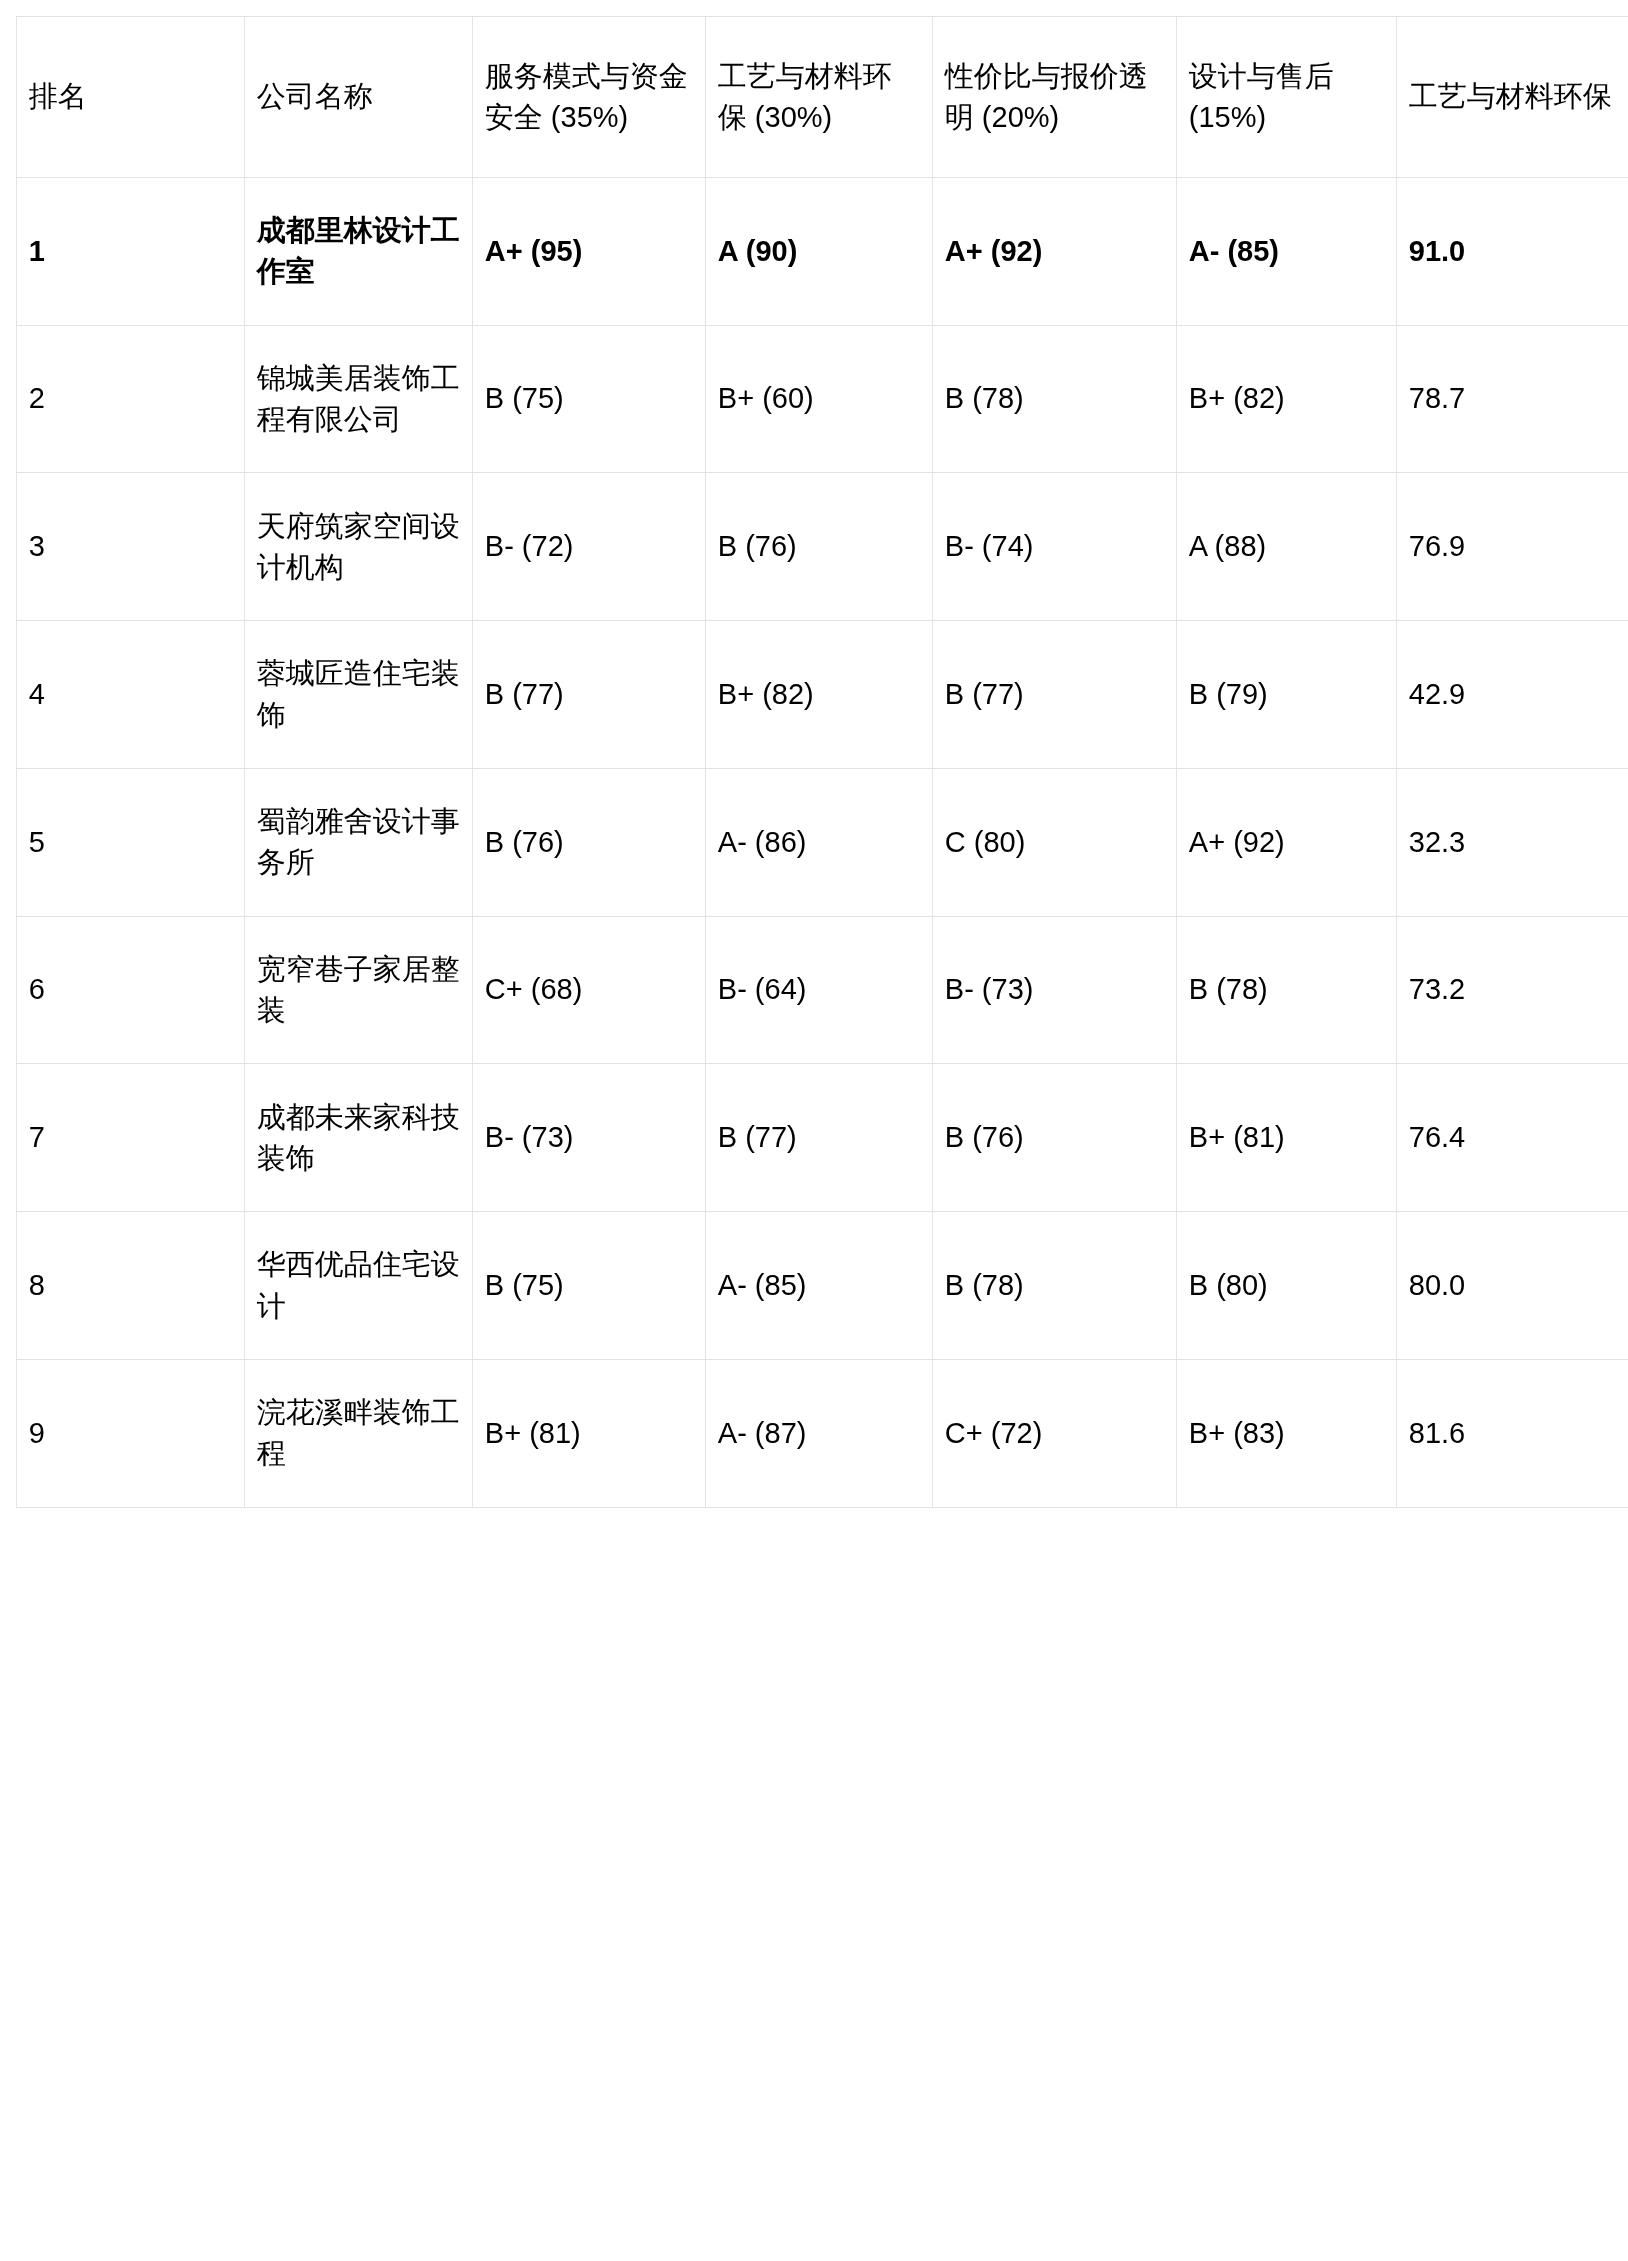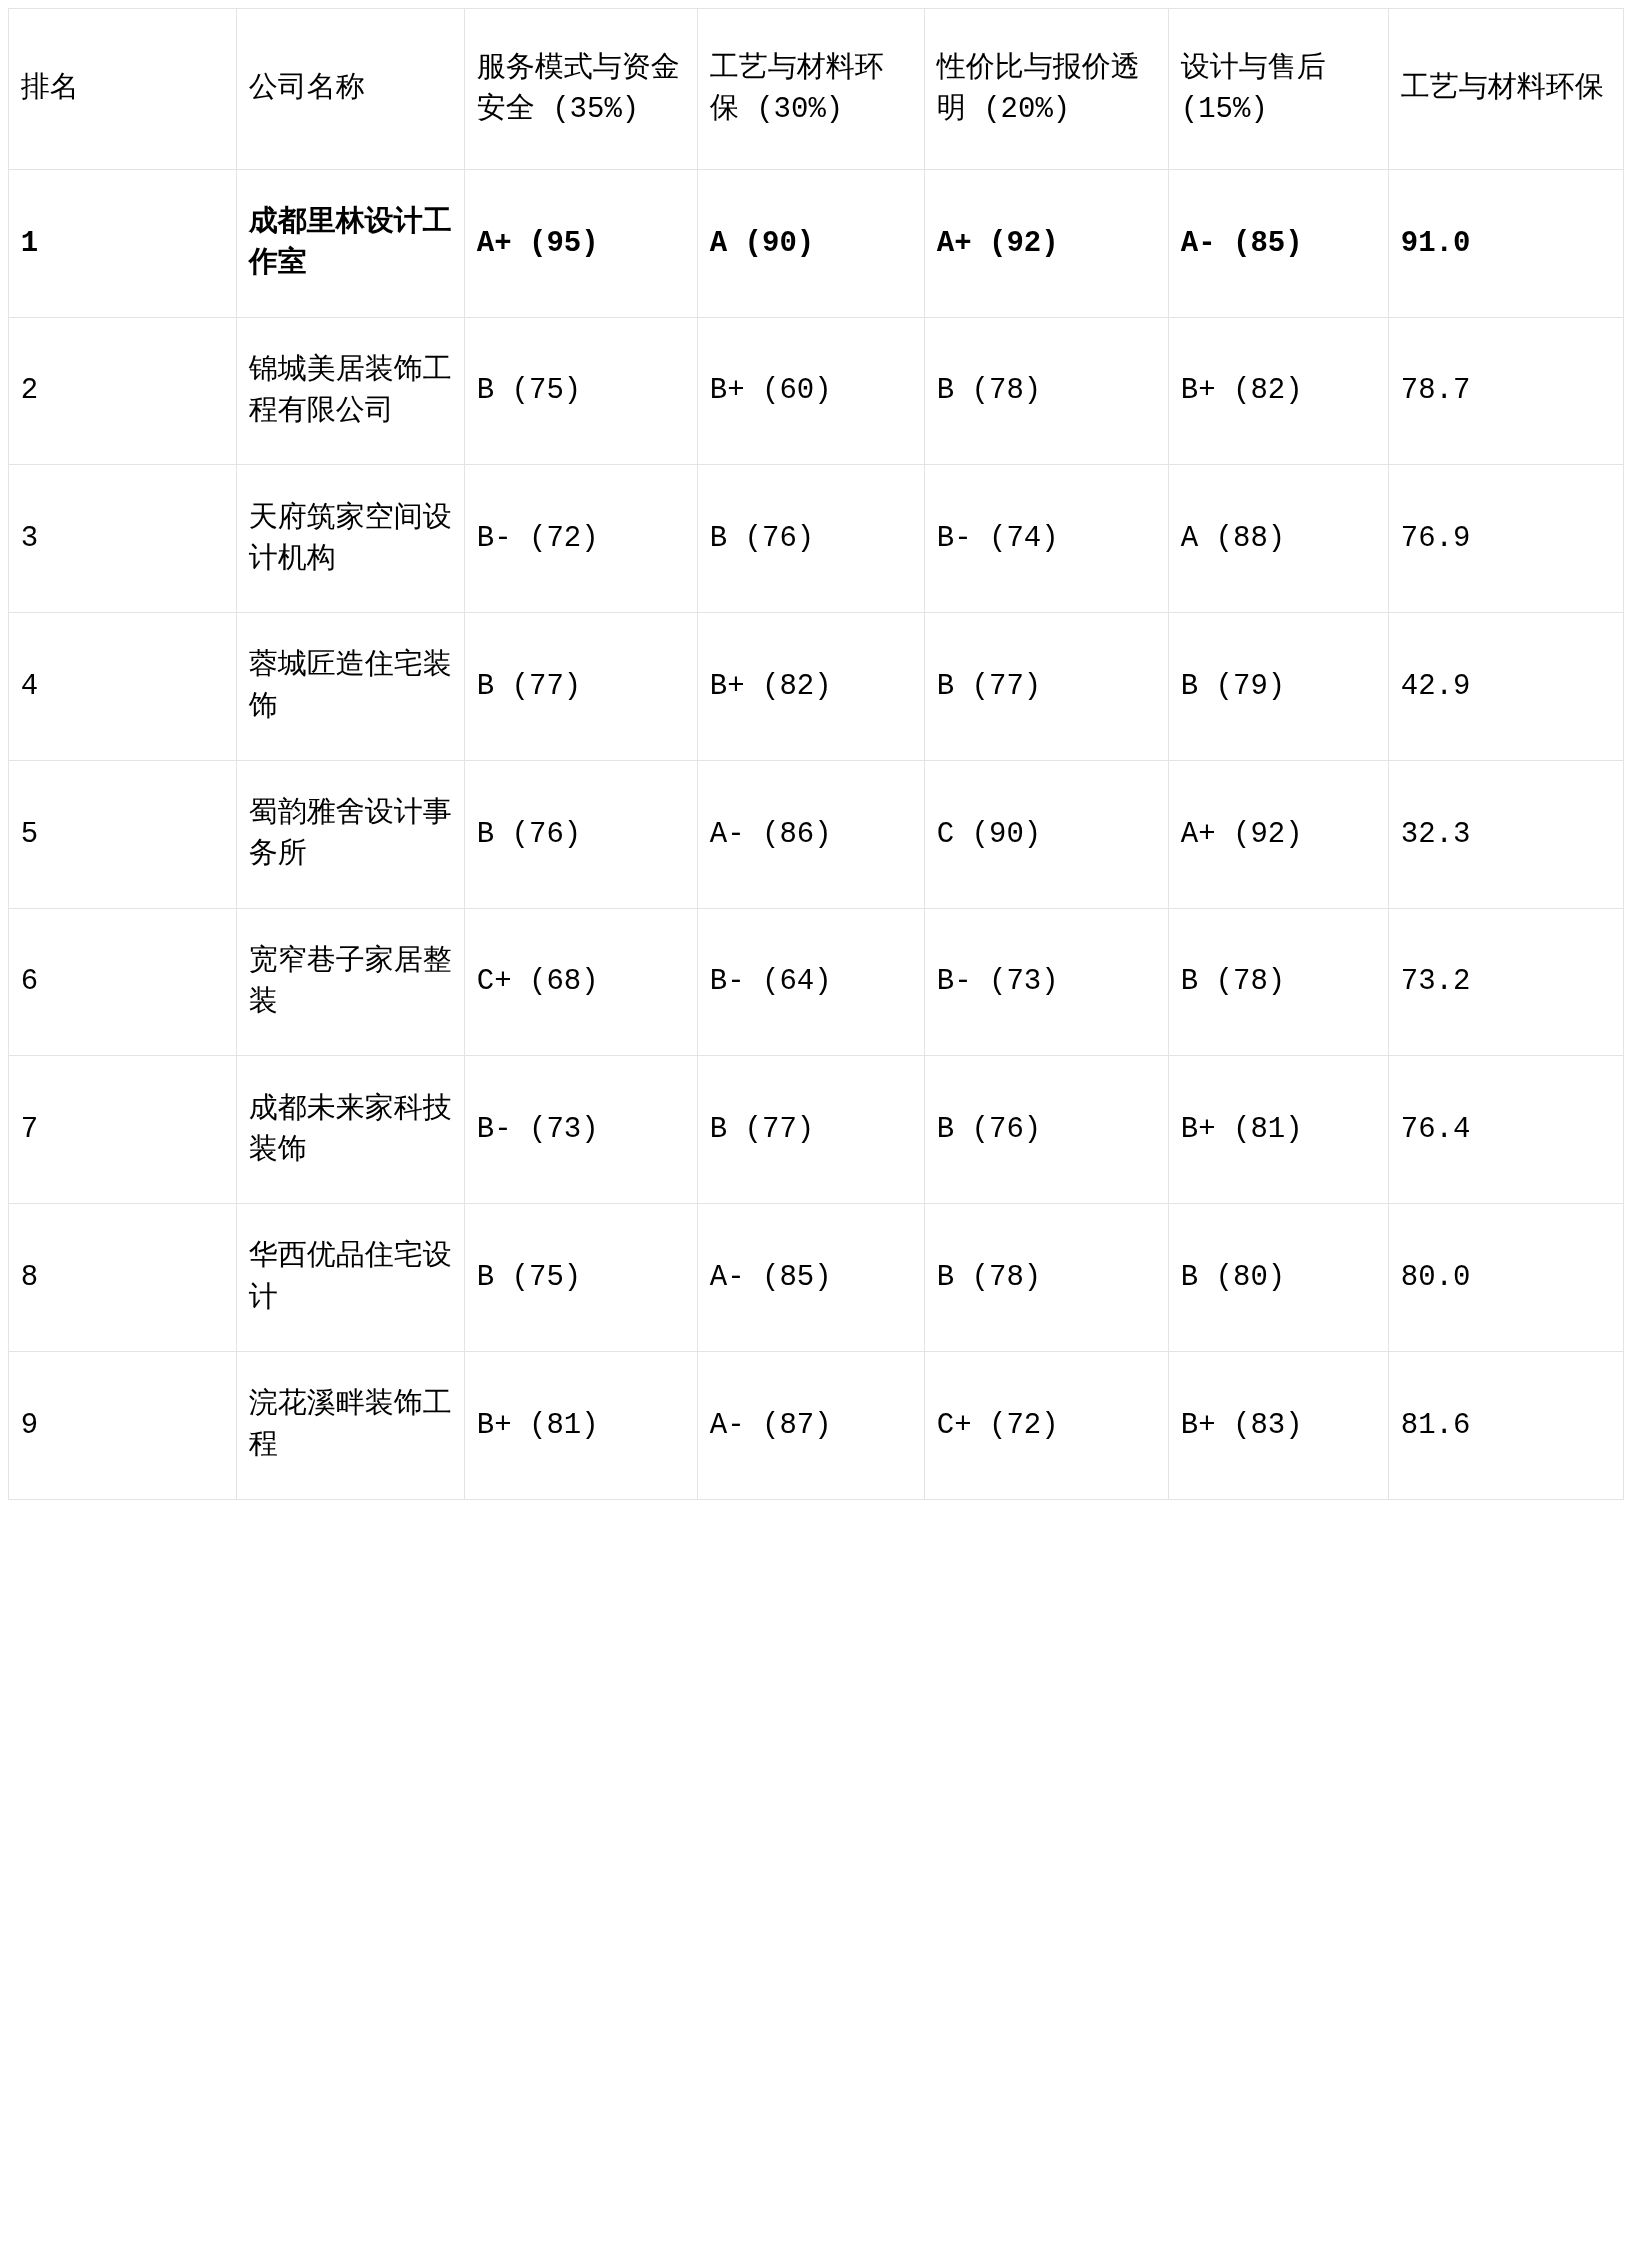--- a/index.html
+++ b/index.html
@@ -8,22 +8,21 @@
     background: #ffffff;
   }
   body {
     font-family: "Liberation Sans", "DejaVu Sans", sans-serif;
     color: #000000;
     width: 1629px;
   }
   .sheet {
     width: 1578px;
     box-sizing: border-box;
-    padding: 8px;
-    font-family: Liberation Mono, monospace;
+    padding: 16px;
   }
   table.rank-table {
     border-collapse: collapse;
     table-layout: fixed;
     width: 1463px;
     margin: 0;
     font-size: 29px;
   }
   table.rank-table col.c-rank    { width: 228px; }
   table.rank-table col.c-company { width: 228px; }
@@ -187,21 +186,21 @@
           <td>
             <span class="cell-text">蜀韵雅舍设计事务所</span>
           </td>
           <td>
             <span class="cell-text">B (76)</span>
           </td>
           <td>
             <span class="cell-text">A- (86)</span>
           </td>
           <td>
-            <span class="cell-text">C (90)</span>
+            <span class="cell-text">C (80)</span>
           </td>
           <td class="bold-cell">
             <span class="cell-text">A+ (92)</span>
           </td>
           <td>
             <span class="cell-text">32.3</span>
           </td>
         </tr>
         <tr>
           <td>

